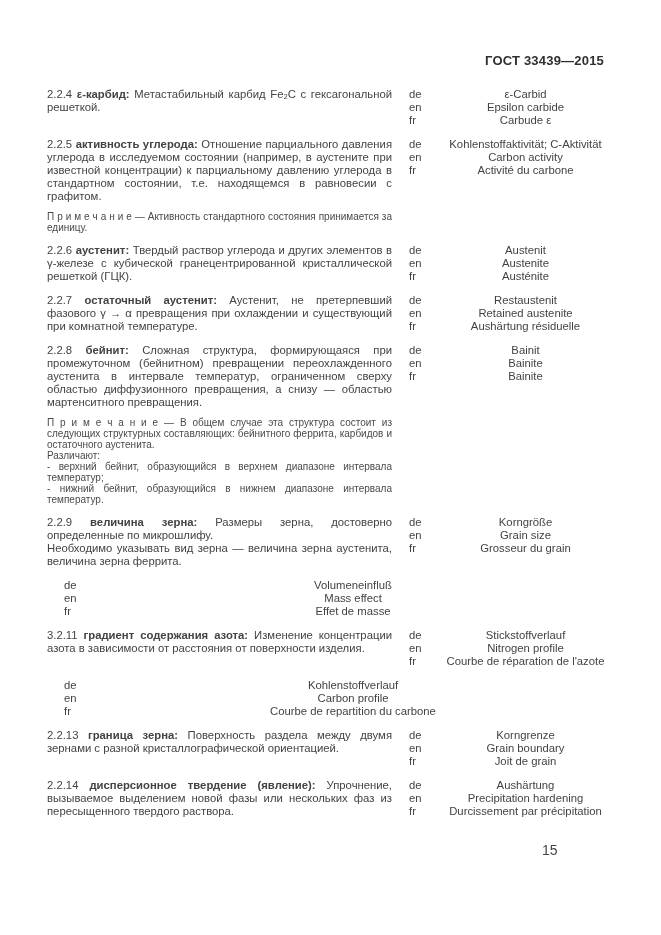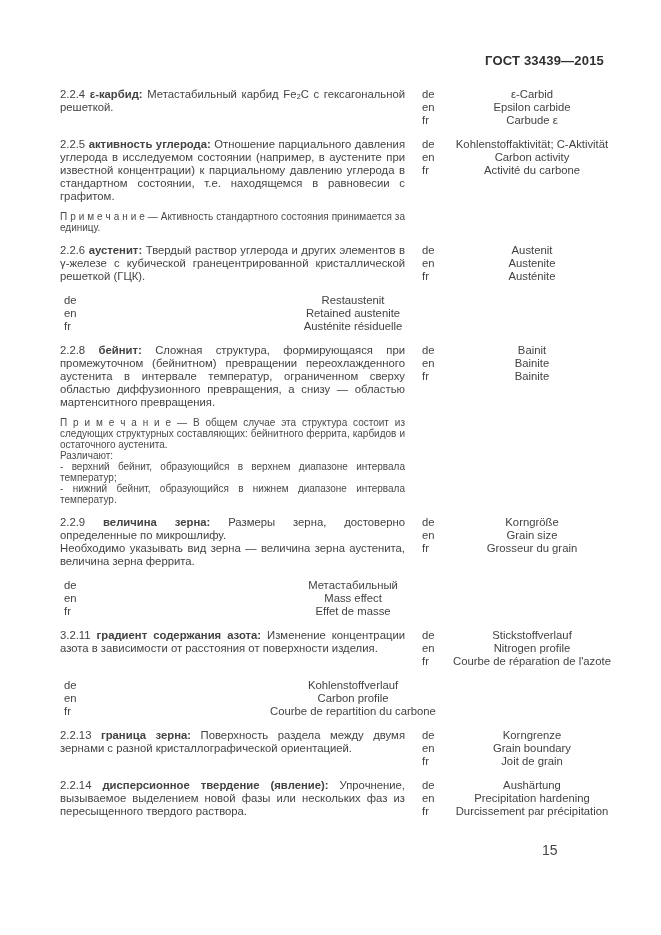--- a/index.html
+++ b/index.html
@@ -34,21 +34,20 @@
   .entry {
     display: flex;
     margin-bottom: 11px;
   }
   .entry-left {
     width: 345px;
     flex: 0 0 345px;
     font-size: 11.3px;
     line-height: 13px;
     text-align: justify;
-    margin-left: 13px;
   }
   .entry-left p.def { margin: 0; }
   .num { font-weight: normal; }
   .term { font-weight: bold; }
   .deftext { white-space: pre-line; }
   .note {
     margin: 8px 0 0 0;
     font-size: 10px;
     line-height: 11px;
     text-align: justify;
@@ -159,34 +158,42 @@
   </div>
 
   <div class="trans-row">
     <span class="trans-lang">fr</span>
     <span class="trans-text">Austénite</span>
   </div>
 </div>
   </div>
 
   <div class="entry">
+    <div class="entry-left">
+      <p class="def">
+        <span class="num">2.2.7</span>
+        <b class="term">остаточный аустенит:</b>
+        <span class="deftext">Аустенит, не претерпевший фазового γ → α превращения при охлаждении и существующий при комнатной температуре.</span>
+      </p>
+
+    </div>
     <div class="entry-right">
   <div class="trans-row">
     <span class="trans-lang">de</span>
     <span class="trans-text">Restaustenit</span>
   </div>
 
   <div class="trans-row">
     <span class="trans-lang">en</span>
     <span class="trans-text">Retained austenite</span>
   </div>
 
   <div class="trans-row">
     <span class="trans-lang">fr</span>
-    <span class="trans-text">Austénite résiduelle</span>
+    <span class="trans-text">Aushärtung résiduelle</span>
   </div>
 </div>
   </div>
 
   <div class="entry">
     <div class="entry-left">
       <p class="def">
         <span class="num">2.2.8</span>
         <b class="term">бейнит:</b>
         <span class="deftext">Сложная структура, формирующаяся при промежуточном (бейнитном) превращении переохлажденного аустенита в интервале температур, ограниченном сверху областью диффузионного превращения, а снизу — областью мартенситного превращения.</span>
@@ -239,21 +246,21 @@
     <span class="trans-lang">fr</span>
     <span class="trans-text">Grosseur du grain</span>
   </div>
 </div>
   </div>
 
   <div class="entry">
     <div class="entry-right">
   <div class="trans-row">
     <span class="trans-lang">de</span>
-    <span class="trans-text">Метастабильный</span>
+    <span class="trans-text">Volumeneinfluß</span>
   </div>
 
   <div class="trans-row">
     <span class="trans-lang">en</span>
     <span class="trans-text">Mass effect</span>
   </div>
 
   <div class="trans-row">
     <span class="trans-lang">fr</span>
     <span class="trans-text">Effet de masse</span>

